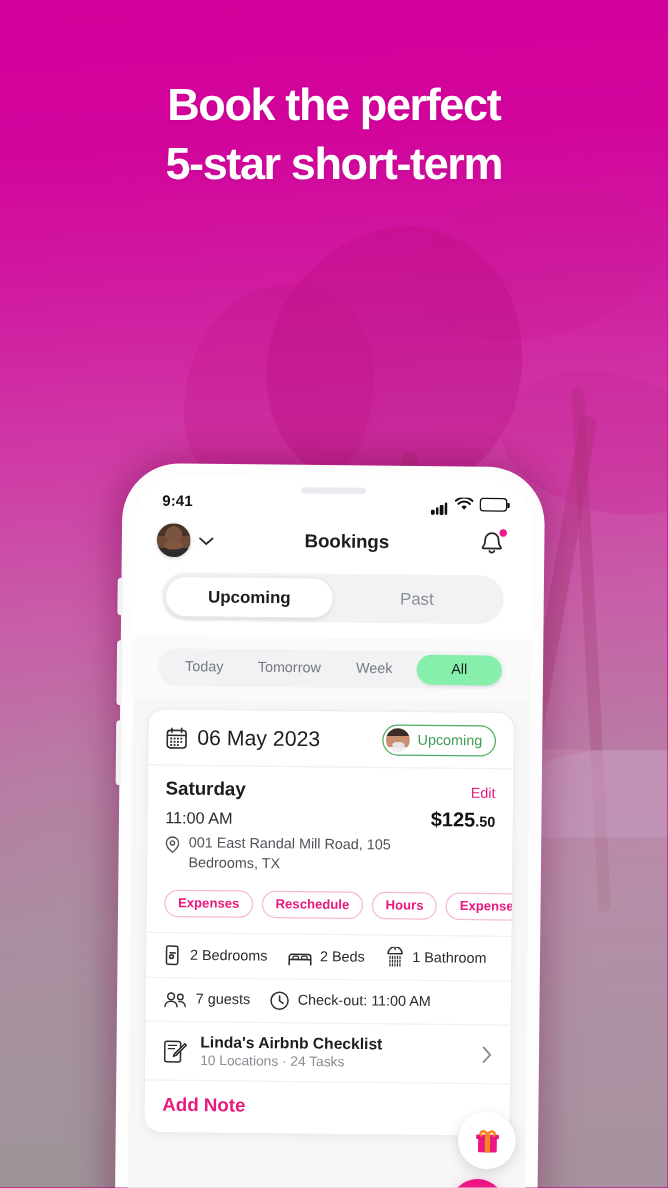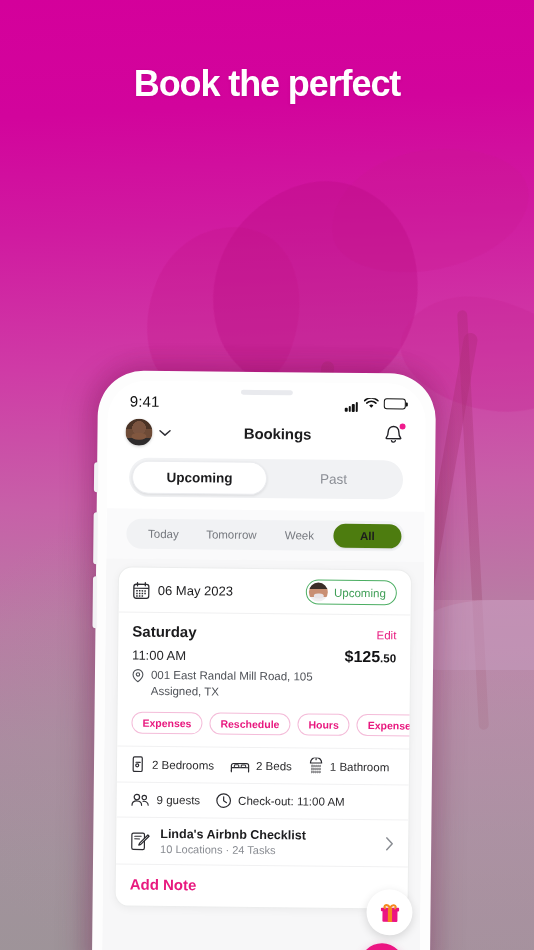--- a/index.html
+++ b/index.html
@@ -139,21 +139,21 @@
     z-index:7;
   }
 
   
   #statusbar {
     position:relative; height:34px;
     display:flex; align-items:center; justify-content:space-between;
     padding:6px 20px 0 22px;
     z-index:5;
   }
-  #clock { font-size:15px; font-weight:normal; color:#111; letter-spacing:0.1px; }
+  #clock { font-size:12px; font-weight:bold; color:#111; letter-spacing:0.1px; }
   #statusicons { display:flex; align-items:center; gap:5px; }
   .bar { display:inline-block; width:2.5px; background:#111; border-radius:1px; margin-right:1px; vertical-align:bottom;}
   .b1{height:4px}.b2{height:6px}.b3{height:8px}.b4{height:10px}
   #battery {
     width:22px; height:11px; border:1.4px solid #111; border-radius:3px;
     position:relative; padding:1.2px;
   }
   #battery::after{
     content:""; position:absolute; right:-3.2px; top:3px;
     width:2px; height:4px; background:#111; border-radius:0 1px 1px 0;
@@ -206,39 +206,39 @@
   
   #filterwrap { padding:10px 20px 10px 20px; background:#fafafb; }
   #filters {
     display:flex; background:#f1f2f4; border-radius:18px; padding:3px; height:30px;
   }
   .chip {
     flex:1; display:flex; align-items:center; justify-content:center;
     font-size:11.5px; color:#76797f; border-radius:16px;
   }
   .chip.active {
-    background:#4d7c0f; color:#1c1c1e; font-weight:bold;
+    background:#86efac; color:#1c1c1e; font-weight:normal;
     box-shadow:0 1px 2px rgba(0,0,0,0.09);
   }
 
   
   #cardarea { padding:8px 12px 0 12px; background:#f7f7f8; height:100%; }
   #card {
     background:#ffffff; border-radius:14px;
     border:1px solid #eceded;
     box-shadow:0 2px 8px rgba(0,0,0,0.05);
     overflow:hidden;
   }
   #cardhead {
     display:flex; align-items:center; justify-content:space-between;
     padding:10px 14px 9px 14px;
     border-bottom:1px solid #f0f0f1;
   }
   #dateline { display:flex; align-items:center; gap:8px; }
-  #datetext { font-size:13px; color:#1c1c1e; }
+  #datetext { font-size:17px; color:#1c1c1e; }
   #assigned {
     display:flex; align-items:center; gap:6px;
     border:1.2px solid #4cae63; border-radius:16px;
     padding:2px 10px 2px 2px;
   }
   .mini-avatar {
     width:19px; height:19px; border-radius:50%;
     background:linear-gradient(180deg,#3b2c28 0 34%, #c98f73 34% 78%, #f0eef0 78% 100%);
     position:relative; overflow:hidden;
   }
@@ -317,20 +317,21 @@
     <div class="stem s3"></div>
     <div class="stem s4"></div>
     <div class="pot"></div>
     <div class="soil"></div>
     <div class="glow"></div>
   </div>
 </div>
 
 <div id="headline">
   <div>Book the perfect</div>
+  <div>5-star short-term</div>
 </div>
 
 <div id="phone">
   <div class="sidebtn sb1"></div>
   <div class="sidebtn sb2"></div>
   <div class="sidebtn sb3"></div>
 
   <div id="screen">
     <div id="notch"></div>
     <div id="speaker"></div>
@@ -436,21 +437,21 @@
           </div>
           <div id="addrrow">
             <span style="padding-top:2px;">
               <svg width="12" height="14" viewBox="0 0 12 14">
                 <path d="M6 0.9 c-2.7 0-4.9 2.2-4.9 4.9 0 3.6 4.9 7.3 4.9 7.3 s4.9-3.7 4.9-7.3 c0-2.7-2.2-4.9-4.9-4.9z" stroke="#4e5157" stroke-width="1.1" fill="none"></path>
                 <circle cx="6" cy="5.7" r="1.7" stroke="#4e5157" stroke-width="1.1" fill="none"></circle>
               </svg>
             </span>
             <span id="addrtext">
               <span>001 East Randal Mill Road, 105</span><br>
-              <span>Assigned, TX</span>
+              <span>Bedrooms, TX</span>
             </span>
           </div>
         </div>
 
         <div id="actions">
           <div class="action">Expenses</div>
           <div class="action">Reschedule</div>
           <div class="action">Hours</div>
           <div class="action">Expenses</div>
         </div>
@@ -497,21 +498,21 @@
         <div class="divrow">
           <div class="factitem">
             <span>
               <svg width="20" height="14" viewBox="0 0 20 14">
                 <circle cx="6.2" cy="4.4" r="2.7" stroke="#2b2b30" stroke-width="1.2" fill="none"></circle>
                 <path d="M1.4 12.6 c0-2.7 2.2-4.3 4.8-4.3 s4.8 1.6 4.8 4.3" stroke="#2b2b30" stroke-width="1.2" fill="none" stroke-linecap="round"></path>
                 <circle cx="13.6" cy="4.8" r="2.2" stroke="#2b2b30" stroke-width="1.1" fill="none"></circle>
                 <path d="M12.4 8.6 c2.6-0.4 5.2 1 5.2 3.9" stroke="#2b2b30" stroke-width="1.1" fill="none" stroke-linecap="round"></path>
               </svg>
             </span>
-            <span class="facttext">9 guests</span>
+            <span class="facttext">7 guests</span>
           </div>
           <div class="factitem">
             <span>
               <svg width="16" height="16" viewBox="0 0 16 16">
                 <circle cx="8" cy="8" r="6.8" stroke="#2b2b30" stroke-width="1.2" fill="none"></circle>
                 <path d="M8 4.2 v4 l2.9 1.9" stroke="#2b2b30" stroke-width="1.2" fill="none" stroke-linecap="round" stroke-linejoin="round"></path>
               </svg>
             </span>
             <span class="facttext">Check-out: 11:00 AM</span>
           </div>

